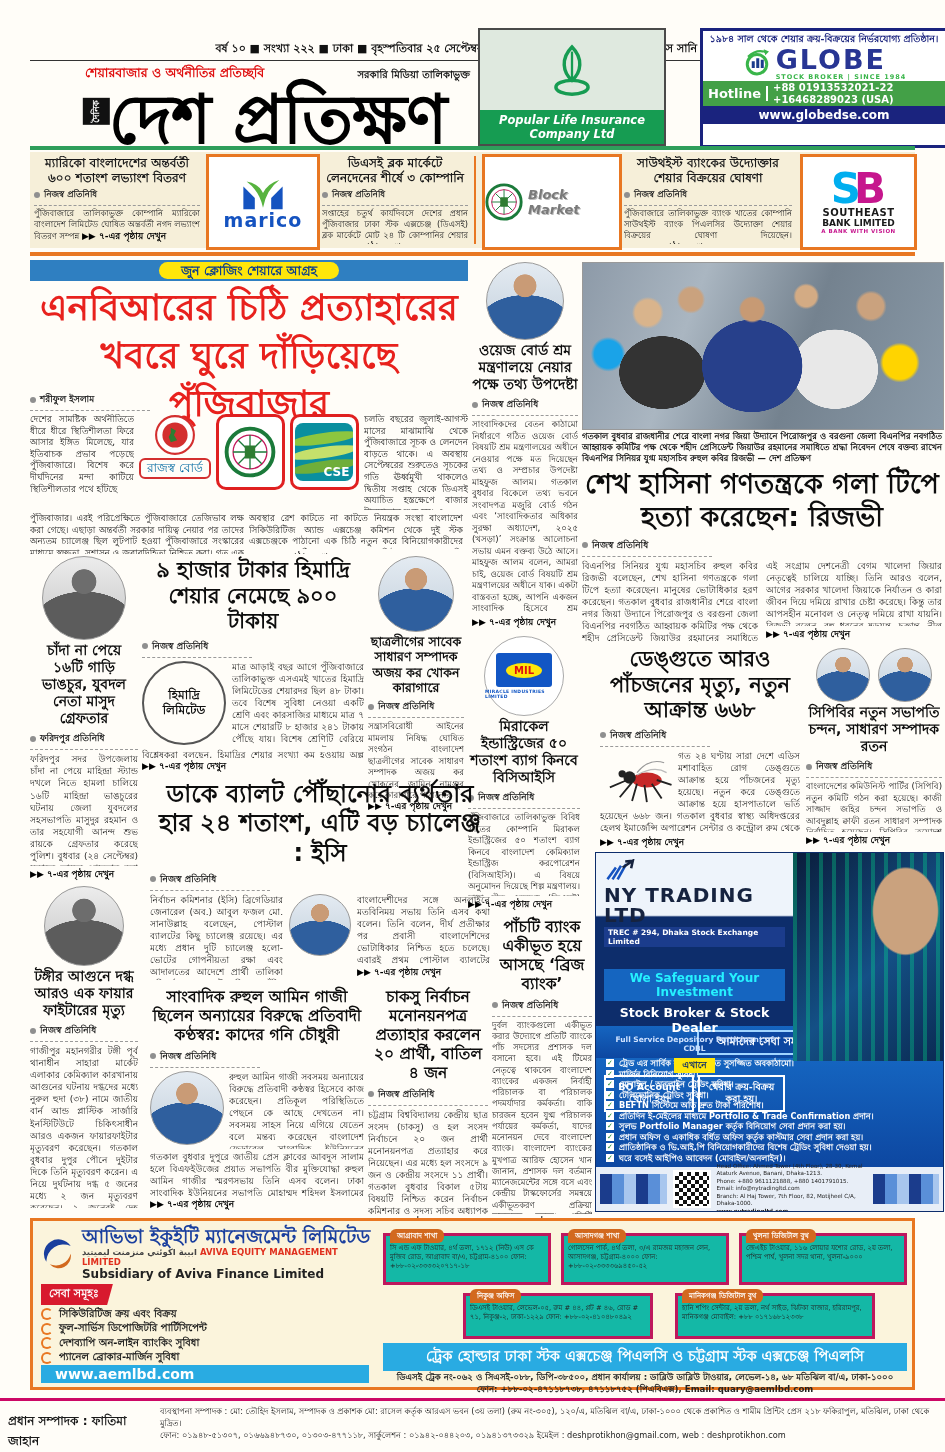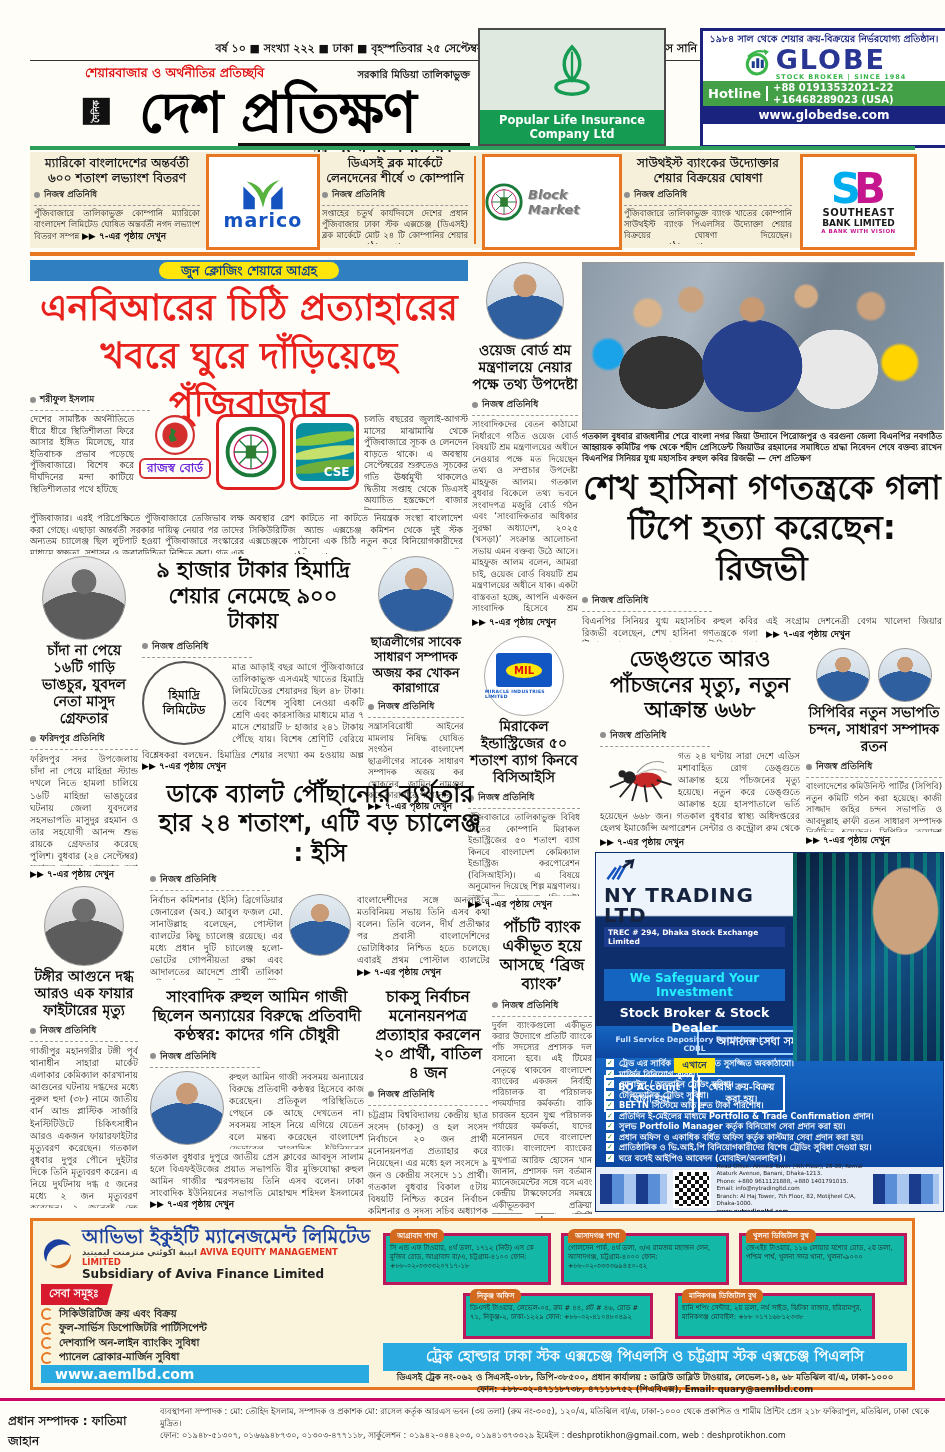--- a/index.html
+++ b/index.html
@@ -3,50 +3,50 @@
 <meta charset="utf-8">
 <style>
   html,body{margin:0;padding:0;background:#e9e7e2;}
   .page{position:relative;width:945px;height:1452px;background:#fffdf8;margin:0 auto;
         font-family:"DejaVu Sans","Liberation Sans",sans-serif;color:#1a1a1a;overflow:hidden;}
   .abs{position:absolute;}
   
   .art{position:absolute;display:flex;flex-direction:column;overflow:hidden;}
   .art h3{margin:2px 0;font-weight:800;color:#0d0d0d;text-align:center;line-height:1.22;}
   .h-xs{font-size:12.5px}.h-sm{font-size:14px}.h-md{font-size:15.5px}.h-lg{font-size:21px}
-  .h-xl{font-size:24px}.h-xxl{font-size:33px}
+  .h-xl{font-size:24px}.h-xxl{font-size:27px}
   .by{display:flex;align-items:center;gap:4px;font-size:9px;font-weight:700;
       border-bottom:1px dashed #9a9a9a;padding:2px 0 3px;margin-bottom:3px;color:#222;}
   .dot{width:6px;height:6px;border-radius:50%;background:#8f8f8f;flex:0 0 auto;}
   .body{font-size:9px;line-height:1.34;text-align:justify;color:#222;flex:1;overflow:hidden;}
   .cont{font-size:9px;font-weight:800;white-space:nowrap;color:#000;margin-top:1px;}
   
   .pc{border-radius:50%;border:1px solid #9a9a9a;flex:0 0 auto;
       background:radial-gradient(circle at 50% 30%,#6d6d6d 0 17%,rgba(0,0,0,0) 18%),
                  radial-gradient(ellipse 62% 40% at 50% 82%,#5c5c5c 0 99%,rgba(0,0,0,0) 100%),
                  linear-gradient(#ececec,#c3c3c3);}
   .pc.color{background:radial-gradient(circle at 50% 30%,#c99b76 0 17%,rgba(0,0,0,0) 18%),
                  radial-gradient(ellipse 62% 40% at 50% 82%,#2f5f9e 0 99%,rgba(0,0,0,0) 100%),
                  linear-gradient(#e4ebf2,#c2cfdb);}
   .ctr{align-self:center;}
   
   .dateline{font-size:11px;font-weight:700;text-align:center;color:#111;}
   .rule{background:#333;}
   .mast-tags{display:flex;justify-content:space-between;align-items:flex-end;}
   .tag-red{color:#e01010;font-weight:800;font-size:12.5px;}
   .tag-blk{color:#111;font-weight:700;font-size:10px;}
-  .mast-title{font-size:56px;font-weight:900;letter-spacing:-1px;color:#000;line-height:1.05;text-align:center;}
+  .mast-title{font-size:68px;font-weight:900;letter-spacing:-1px;color:#000;line-height:1.05;text-align:center;}
   .mast-sub{font-family:"Liberation Serif","DejaVu Serif",serif;font-weight:700;font-size:14px;
             text-align:right;border-top:3px solid #111;width:232px;margin-left:auto;padding-top:1px;}
   .daily{position:absolute;left:-2px;top:34px;background:#111;color:#fff;font-size:9px;font-weight:700;
          padding:6px 2px;transform:rotate(-90deg);transform-origin:center;}
   
   .plic{border:2px solid #4a4a4a;background:#dfe9df;display:flex;flex-direction:column;}
   .plic-logo{flex:1;display:flex;align-items:center;justify-content:center;}
-  .plic-band{background:#169c52;color:#fff;font-weight:800;font-size:11.5px;
+  .plic-band{background:#169c52;color:#fff;font-weight:800;font-style:italic;font-size:11.5px;
              text-align:center;padding:3px 0;}
   .globe{border:3px solid #1a237e;background:#fff;display:flex;flex-direction:column;}
   .globe-tag{color:#1a237e;font-weight:800;font-size:9.5px;text-align:center;padding:2px 3px;line-height:1.2;}
   .globe-brandrow{display:flex;align-items:center;justify-content:center;gap:4px;}
   .globe-name{color:#283593;font-weight:900;font-size:27px;letter-spacing:2px;line-height:1;}
   .globe-subl{color:#39b54a;font-weight:800;font-size:6.5px;letter-spacing:1px;text-align:right;}
   .globe-hot{background:#43a047;color:#fff;display:flex;align-items:center;gap:5px;padding:1px 5px;}
   .globe-hotlab{font-size:13px;font-weight:800;border-right:2px solid #fff;padding-right:5px;}
   .globe-ph{font-size:10px;font-weight:800;line-height:1.15;}
   .globe-web{background:#1a237e;color:#fff;font-weight:800;font-size:12px;text-align:center;padding:2px 0;}
@@ -67,21 +67,21 @@
   .sb-l3{font-size:5.5px;color:#c6168d;font-weight:700;letter-spacing:.5px;}
   
   .kicker{background:#2f7fc1;display:flex;align-items:center;justify-content:center;}
   .kick-pill{background:#ffe60a;color:#0d3e8c;font-weight:800;font-size:12.5px;border-radius:11px;
              padding:1px 22px;line-height:1.2;}
   .lead-head{color:#e8211d;font-weight:900;font-size:36px;line-height:1.33;text-align:center;}
   .lead-cols{display:flex;gap:5px;}
   .lead-col{font-size:8.8px;line-height:1.32;text-align:justify;overflow:hidden;}
   .logo-strip{display:flex;gap:5px;align-items:flex-start;justify-content:center;}
   .nbr{display:flex;flex-direction:column;align-items:center;gap:2px;}
-  .nbr-label{border:2px solid #d32f2f;color:#6d28d9;font-weight:700;font-size:12px;border-radius:6px;
+  .nbr-label{border:2px solid #d32f2f;color:#0369a1;font-weight:400;font-size:12px;border-radius:6px;
              padding:0 6px;line-height:1.4;white-space:nowrap;}
   .redbox{border:3px solid #e02020;border-radius:10px;background:#fff;display:flex;align-items:center;
           justify-content:center;position:relative;}
   .cse-inner{width:58px;height:58px;border-radius:8px;background:#0a8f9f;position:relative;overflow:hidden;}
   .cse-w1,.cse-w2,.cse-w3{position:absolute;left:-6px;right:-6px;height:11px;border-radius:50%;}
   .cse-w1{top:10px;background:#8dc63f;transform:rotate(-8deg);}
   .cse-w2{top:24px;background:#c5e06b;transform:rotate(-8deg);}
   .cse-w3{top:38px;background:#6fae3a;transform:rotate(-8deg);}
   .cse-txt{position:absolute;right:4px;bottom:2px;color:#fff;font-weight:800;font-size:12px;}
   

